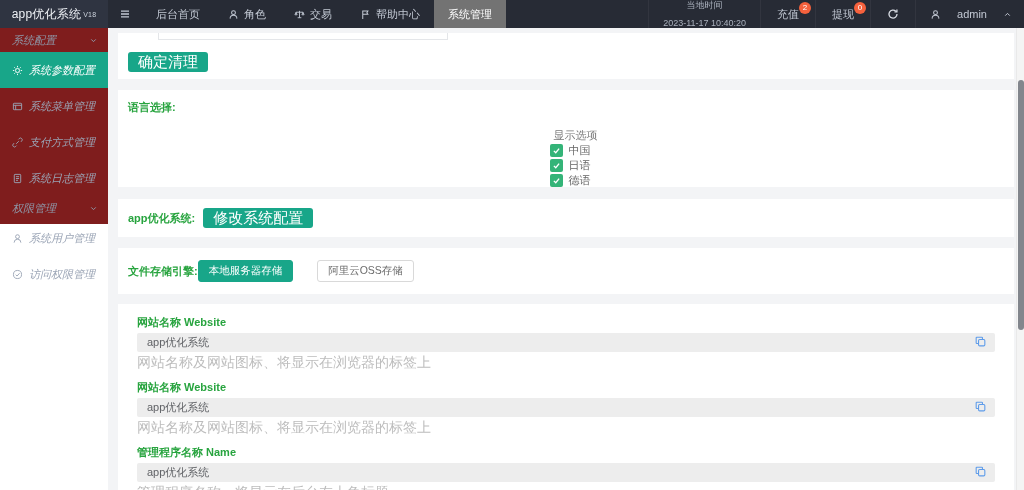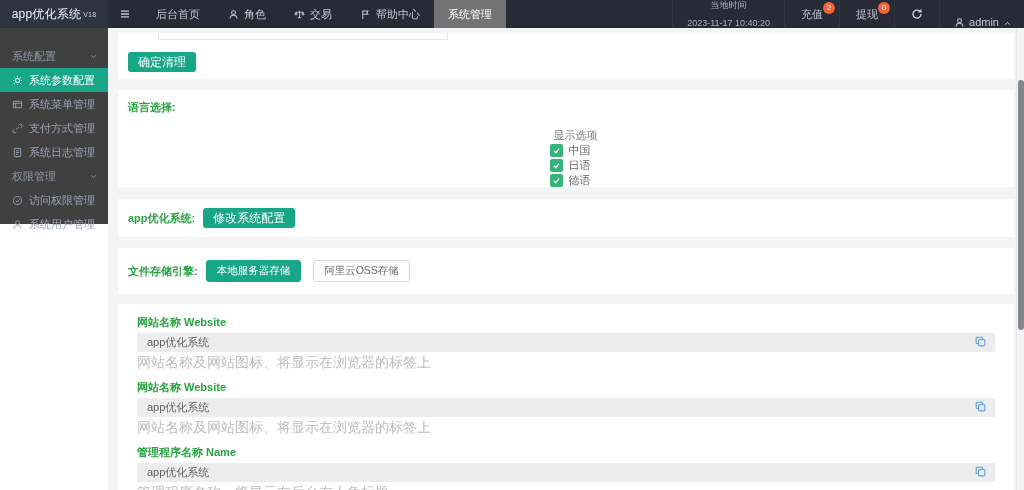--- a/index.html
+++ b/index.html
@@ -16,61 +16,61 @@
   .nav-item { display:flex; align-items:center; gap:5px; padding:0 14px; cursor:pointer; }
   .nav-item.active { background:#737373; color:#fff; }
   .top-right { margin-left:auto; display:flex; align-items:stretch; }
   .time-block { display:flex; flex-direction:column; justify-content:center; align-items:center;
     font-size:9px; line-height:10px; color:#aab1bd; padding:0 14px; border-left:1px solid rgba(255,255,255,.05);gap:8px; }
   .top-action { position:relative; display:flex; align-items:center; padding:0 16px;
     border-left:1px solid rgba(255,255,255,.05); cursor:pointer; }
   .badge { position:absolute; top:2px; right:4px; min-width:12px; height:12px; padding:0 3px;
     background:#f5613d; color:#fff; font-size:8px; line-height:12px; text-align:center;
     border-radius:7px; }
-  .user-item { display:flex; align-items:flex-end; gap:4px; padding:0 12px 0 14px;
+  .user-item { display:flex; align-items:center; gap:16px; padding:0 12px 0 14px;
     border-left:1px solid rgba(255,255,255,.05); cursor:pointer; }
   .icon { display:inline-flex; align-items:center; justify-content:center; }
   .icon svg { display:block; }
 
   
   .sidebar { position:absolute; left:0; top:28px; width:108px; height:196px;
-    background:#404040; padding-top:16px; z-index:4; }
+    background:#7f1d1d; padding-top:0; z-index:4;font-style:italic; }
   .side-section { height:24px; display:flex; align-items:center; padding:0 10px 0 12px;
     color:#8e97a7; font-size:11px; cursor:pointer; }
   .side-section .chev { margin-left:auto; }
-  .side-item { height:24px; display:flex; align-items:center; gap:6px; padding:0 0 0 12px;
+  .side-item { height:36px; display:flex; align-items:center; gap:6px; padding:0 0 0 12px;
     color:#9aa4b5; font-size:11px; cursor:pointer; }
   .side-item.active { background:#18a689; color:#fff; }
 
   
   .content { position:absolute; left:108px; top:28px; width:916px; height:462px;
     background:#f3f4f6; overflow:hidden; padding:0 10px; }
   .card { background:#fff; width:896px; position:relative; }
   .card1 { margin-top:5px; height:46px; padding:10px; }
   .cut-input { position:absolute; top:0; left:40px; width:290px; height:7px;
     background:#fff; border:1px solid #e4e6e9; border-top:none; }
   .btn { display:inline-flex; align-items:center; justify-content:center; height:20px;
-    padding:0 10px; background:#18a689; color:#fff; font-size:12px; border:none;
+    padding:0 10px; background:#18a689; color:#fff; font-size:15px; border:none;
     border-radius:3px; cursor:pointer; font-family:inherit; }
   .card1 .btn { margin-top:9px; }
 
   .card2 { margin-top:11px; height:97px; padding:10px; }
   .green-label { color:#28a43f; font-size:11px; font-weight:bold; }
   .lang-row { display:flex; align-items:center; margin:13px 0 0 32px; font-size:11px; color:#666;flex-direction:column; }
   .lang-row .row-label { color:#7a7a7a; margin-right:13px; }
   .cb { display:flex; align-items:center; gap:6px; margin-right:24px; cursor:pointer; color:#666; }
   .cbbox { width:13px; height:13px; background:#34b478; border-radius:2px;
     display:inline-flex; align-items:center; justify-content:center; }
   .card2 .btn { margin:16px 0 0 8px; }
 
   .card3 { margin-top:12px; height:38px; display:flex; align-items:center; padding:0 10px; }
   .card3 .btn { margin-left:8px; }
 
   .card4 { margin-top:11px; height:46px; display:flex; align-items:center; padding:0 10px; }
-  .seg-group { display:flex; margin-left:8px; gap:12px; }
+  .seg-group { display:flex; gap:24px; }
   .seg { display:inline-flex; align-items:center; height:22px; padding:0 10px; font-size:10.5px;
     border-radius:3px; cursor:pointer; background:#fff; border:1px solid #d9d9d9; color:#6b6b6b; }
   .seg.active { background:#18a689; border-color:#18a689; color:#fff; }
 
   .card5 { margin-top:10px; height:220px; padding:12px 19px; }
   .field { margin-bottom:4px; }
   .field .f-label { display:block; color:#28a43f; font-size:11px; font-weight:bold;
     line-height:12px; margin-bottom:4px; }
   .input-wrap { position:relative; }
   .f-input { width:100%; height:19px; background:#ededed; border:none; border-radius:2px;
@@ -215,34 +215,34 @@
     <span>权限管理</span>
     <span class="icon chev">
       <svg width="9" height="9" viewBox="0 0 12 12" stroke="#8e97a7" stroke-width="1.3" fill="none">
           <path d="M3 4.5l3 3 3-3"></path>
         </svg>
     </span>
   </div>
   <div class="side-item">
     <span class="icon">
       <svg width="11" height="11" viewBox="0 0 12 12" stroke="currentColor" stroke-width="1" fill="none">
+          <circle cx="6" cy="4" r="2.1"></circle>
+          <path d="M2.3 10.5a3.7 3.7 0 0 1 7.4 0"></path>
+        </svg>
+    </span>
+    <span>系统用户管理</span>
+  </div>
+  <div class="side-item">
+    <span class="icon">
+      <svg width="11" height="11" viewBox="0 0 12 12" stroke="currentColor" stroke-width="1" fill="none">
           <circle cx="6" cy="6" r="4.4"></circle>
           <path d="M4 6.2l1.5 1.5L8.3 4.6"></path>
         </svg>
     </span>
     <span>访问权限管理</span>
-  </div>
-  <div class="side-item">
-    <span class="icon">
-      <svg width="11" height="11" viewBox="0 0 12 12" stroke="currentColor" stroke-width="1" fill="none">
-          <circle cx="6" cy="4" r="2.1"></circle>
-          <path d="M2.3 10.5a3.7 3.7 0 0 1 7.4 0"></path>
-        </svg>
-    </span>
-    <span>系统用户管理</span>
   </div>
 </div>
 
 <div class="content">
 
   <div class="card card1">
     <div class="cut-input"></div>
     <button class="btn">确定清理</button>
   </div>
 

